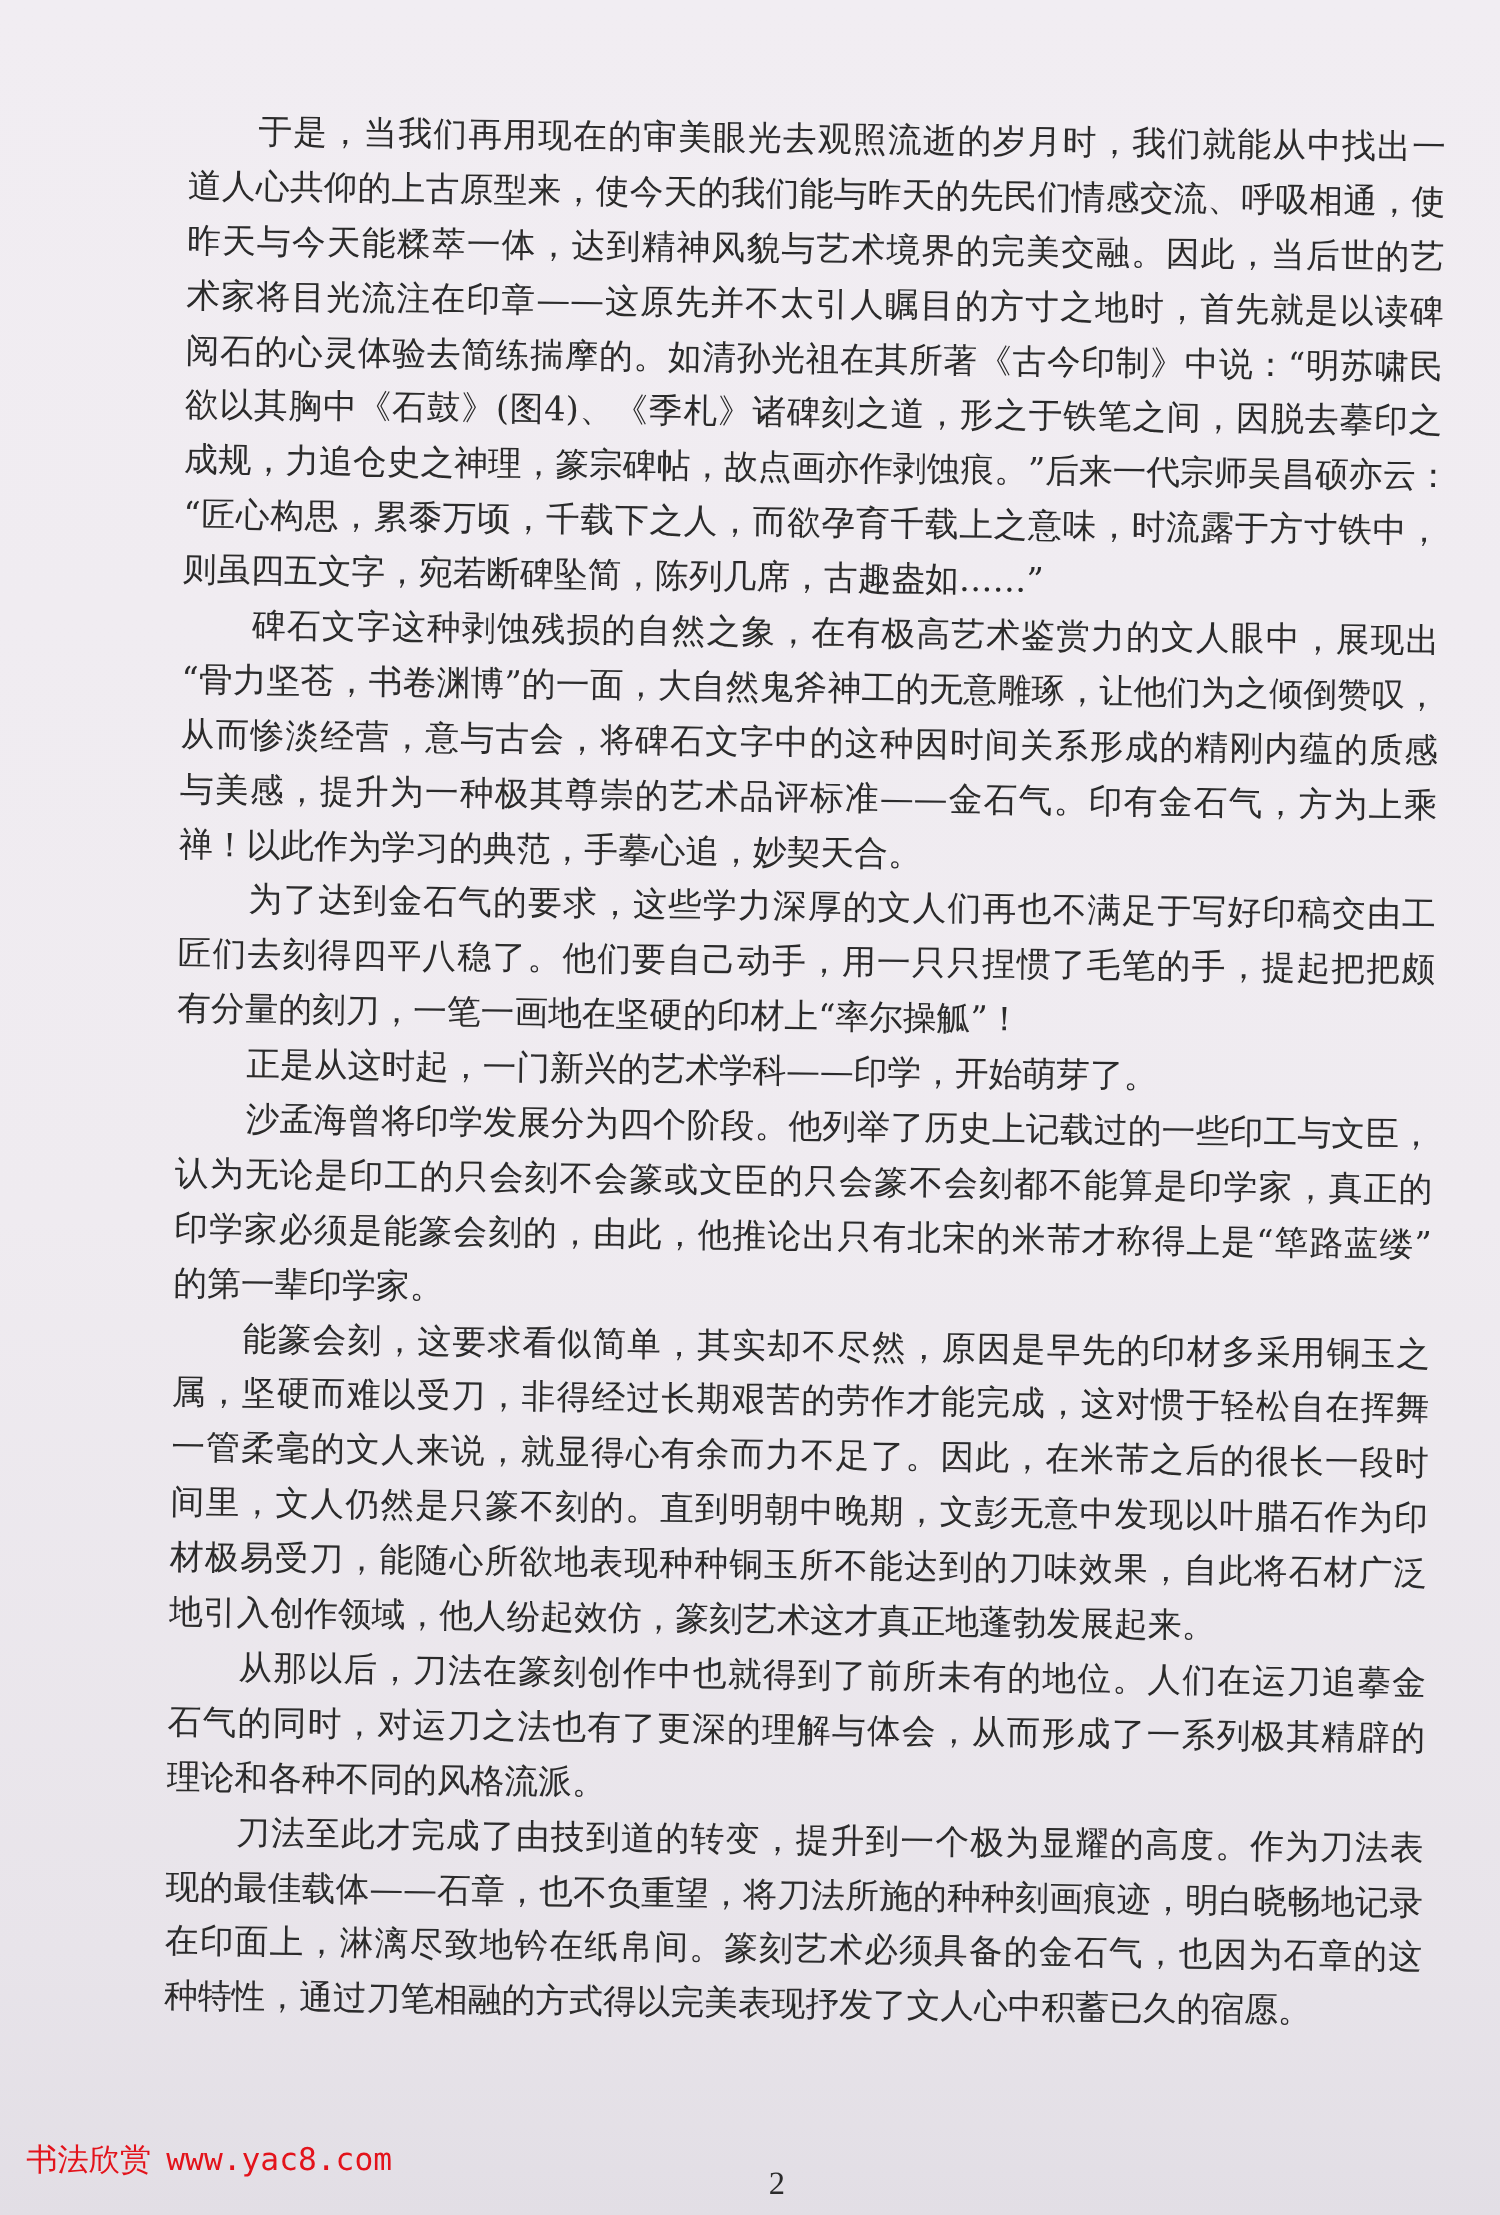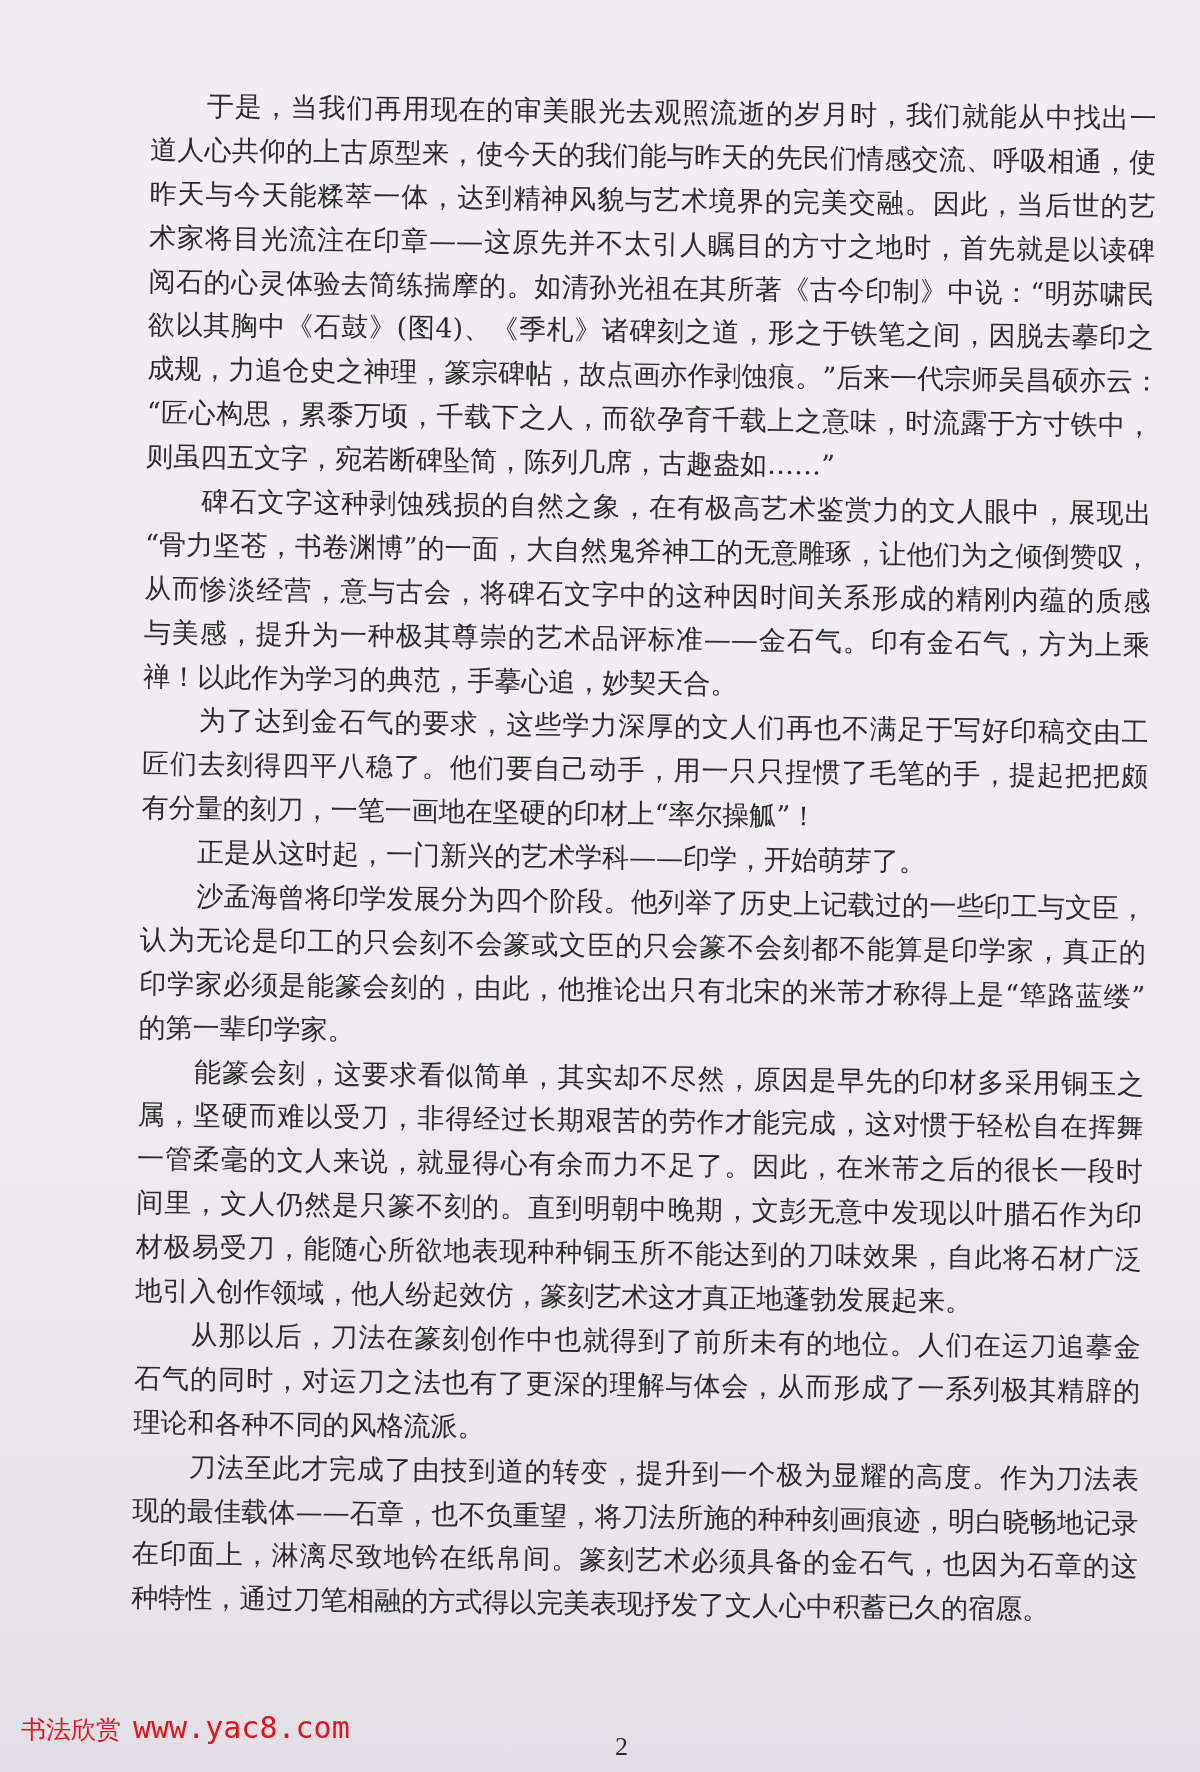--- a/index.html
+++ b/index.html
@@ -40,21 +40,21 @@
   .watermark {
     position: absolute;
     left: 2px;
     top: 1712px;
     color: #e3131b;
     font-size: 25px;
     line-height: 32px;
     white-space: nowrap;
   }
   .watermark .wm-cn { font-family: Liberation Sans, sans-serif; letter-spacing: 0px; }
-  .watermark .wm-url { font-family: "DejaVu Sans Mono", "Liberation Mono", monospace; font-size: 30px; margin-left: 12px; }
+  .watermark .wm-url { font-family: "DejaVu Sans Mono", "Liberation Mono", monospace; font-size: 25px; margin-left: 12px; }
   .page-number {
     position: absolute;
     left: 596px;
     top: 1732px;
     font-size: 26px;
     line-height: 30px;
     color: #2b2b2b;
     font-family: "Liberation Serif", "DejaVu Serif", serif;
   }
 </style>

